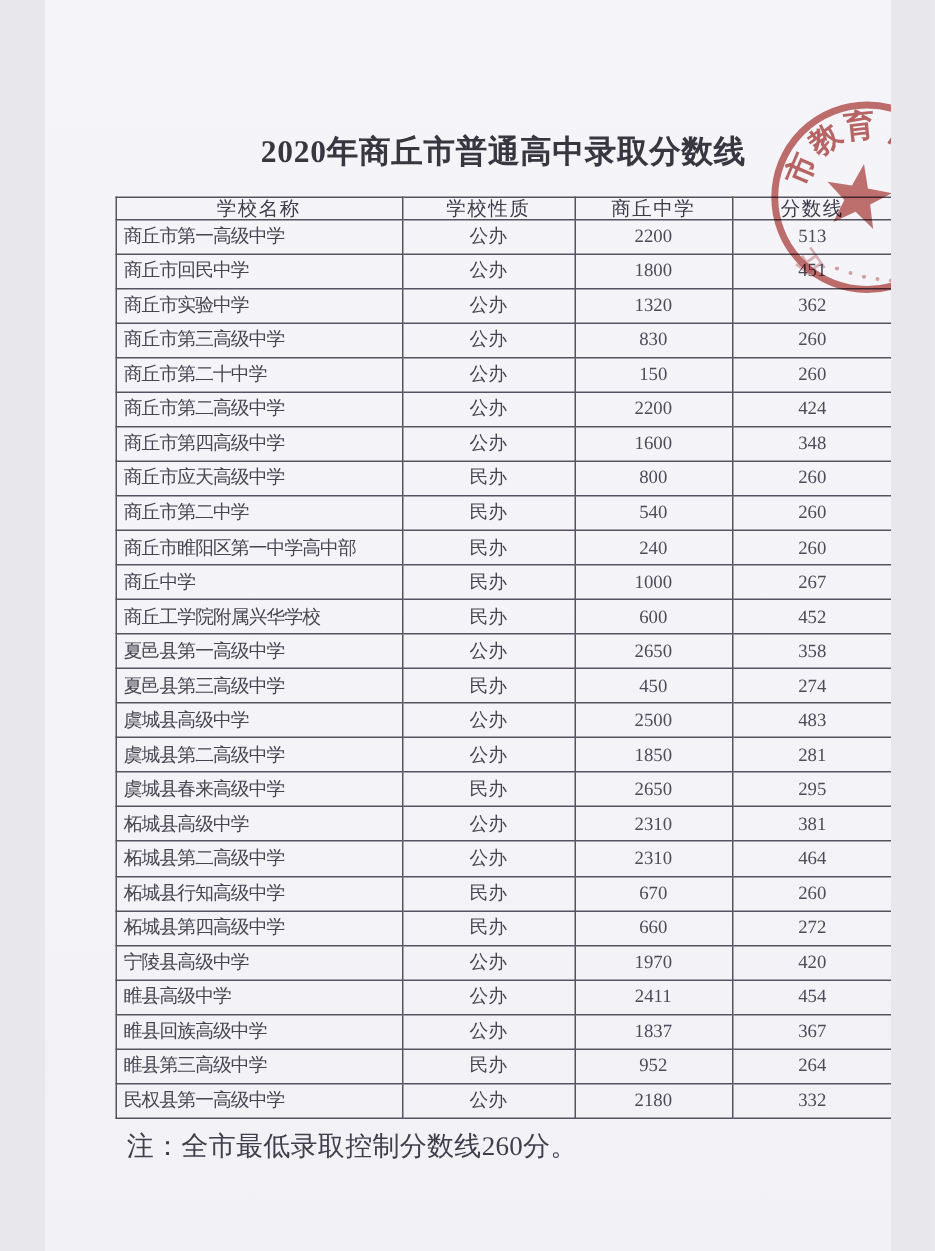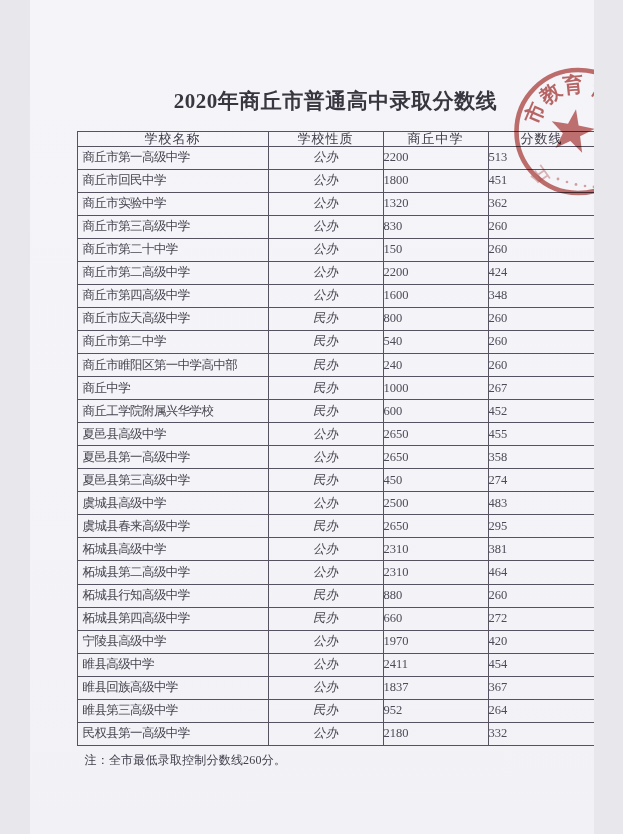--- a/index.html
+++ b/index.html
@@ -27,25 +27,25 @@
     border:1px solid #565260;
     padding:0; line-height:1.05;
     font-weight:normal;
     overflow:hidden; white-space:nowrap;
   }
   .score-table th {
     font-size:13px; letter-spacing:1px; text-align:center; color:#3e3c48;margin-top:42px;
   }
   .score-table td { font-size:12.5px; color:#47454f; }
   td.cell-name { text-align:left; padding-left:5px; letter-spacing:-0.6px; }
-  td.cell-center { text-align:center; letter-spacing:0;font-style:italic; }
-  td.cell-num { color:#4d4b57; }
+  td.cell-center { text-align:center; letter-spacing:0; }
+  td.cell-num { text-align:center; color:#4d4b57; }
   .footnote {
     position:absolute; top:752px; left:55px; margin:0;
-    font-size:12px; color:#403e4a; letter-spacing:0.2px;
+    font-size:18px; color:#403e4a; letter-spacing:0.2px;
   }
   svg.stamp {
     position:absolute; left:470px; top:55px;
     width:153px; height:150px;
     mix-blend-mode:multiply;
     opacity:0.92;
   }
   svg.stamp text {
     font-family:"Liberation Serif","DejaVu Serif",serif;
     font-weight:bold;
@@ -142,65 +142,65 @@
           <td class="cell-num">1000</td>
           <td class="cell-num">267</td>
         </tr>
         <tr>
           <td class="cell-name">商丘工学院附属兴华学校</td>
           <td class="cell-center">民办</td>
           <td class="cell-num">600</td>
           <td class="cell-num">452</td>
         </tr>
         <tr>
-          <td class="cell-name">夏邑县高级中学</td>
-          <td class="cell-center">公办</td>
-          <td class="cell-num">2650</td>
-          <td class="cell-num">455</td>
-        </tr>
-        <tr>
           <td class="cell-name">夏邑县第一高级中学</td>
           <td class="cell-center">公办</td>
           <td class="cell-num">2650</td>
           <td class="cell-num">358</td>
         </tr>
         <tr>
           <td class="cell-name">夏邑县第三高级中学</td>
           <td class="cell-center">民办</td>
           <td class="cell-num">450</td>
           <td class="cell-num">274</td>
         </tr>
         <tr>
           <td class="cell-name">虞城县高级中学</td>
           <td class="cell-center">公办</td>
           <td class="cell-num">2500</td>
           <td class="cell-num">483</td>
         </tr>
         <tr>
+          <td class="cell-name">虞城县第二高级中学</td>
+          <td class="cell-center">公办</td>
+          <td class="cell-num">1850</td>
+          <td class="cell-num">281</td>
+        </tr>
+        <tr>
           <td class="cell-name">虞城县春来高级中学</td>
           <td class="cell-center">民办</td>
           <td class="cell-num">2650</td>
           <td class="cell-num">295</td>
         </tr>
         <tr>
           <td class="cell-name">柘城县高级中学</td>
           <td class="cell-center">公办</td>
           <td class="cell-num">2310</td>
           <td class="cell-num">381</td>
         </tr>
         <tr>
           <td class="cell-name">柘城县第二高级中学</td>
           <td class="cell-center">公办</td>
           <td class="cell-num">2310</td>
           <td class="cell-num">464</td>
         </tr>
         <tr>
           <td class="cell-name">柘城县行知高级中学</td>
           <td class="cell-center">民办</td>
-          <td class="cell-num">880</td>
+          <td class="cell-num">670</td>
           <td class="cell-num">260</td>
         </tr>
         <tr>
           <td class="cell-name">柘城县第四高级中学</td>
           <td class="cell-center">民办</td>
           <td class="cell-num">660</td>
           <td class="cell-num">272</td>
         </tr>
         <tr>
           <td class="cell-name">宁陵县高级中学</td>

